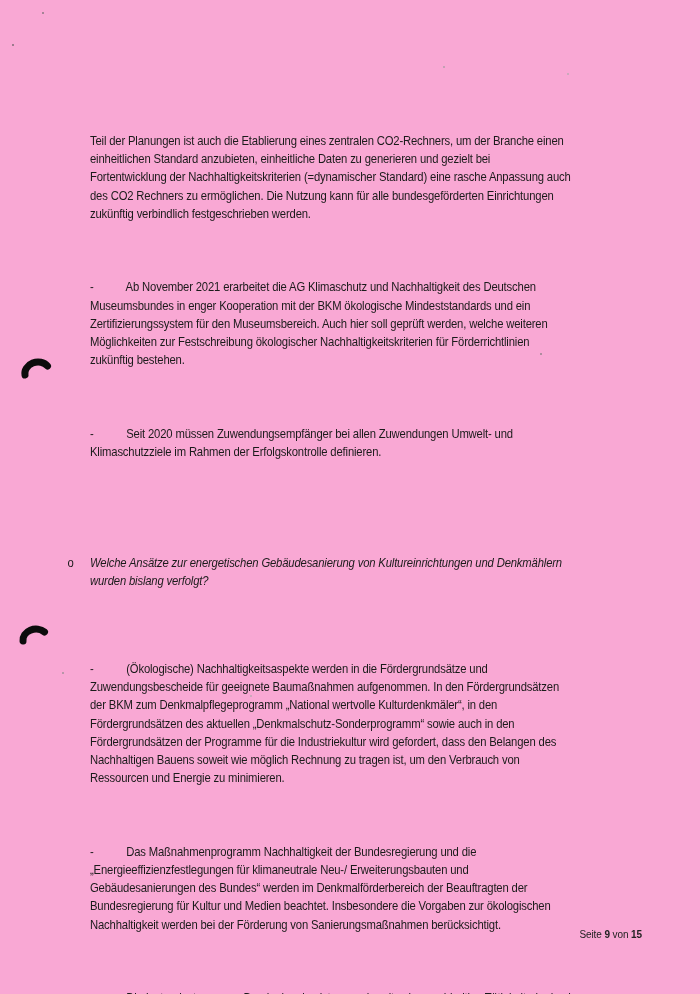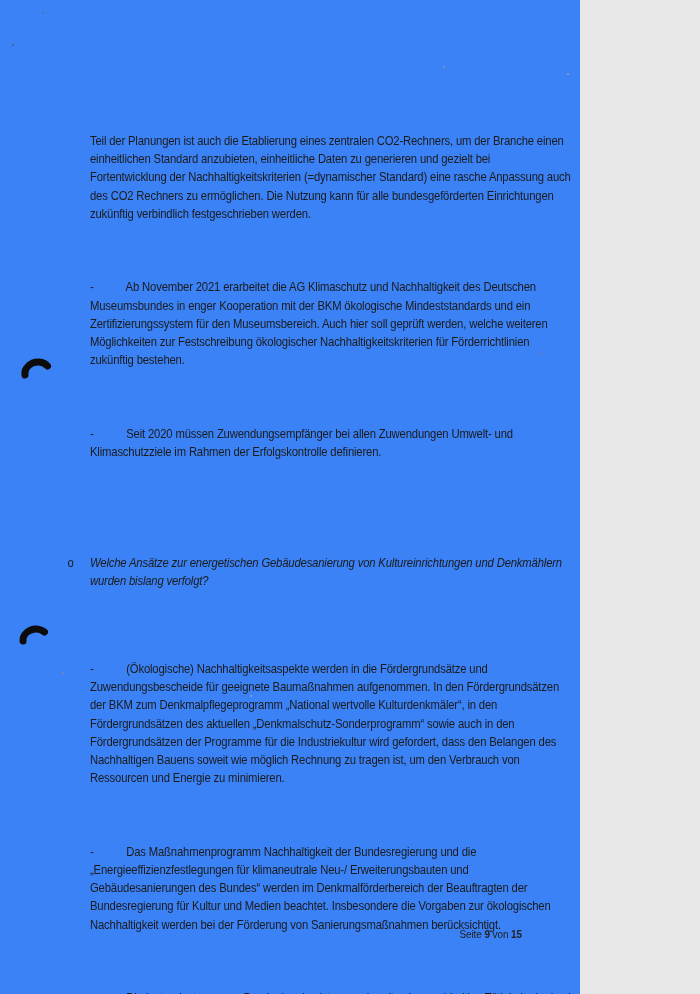--- a/index.html
+++ b/index.html
@@ -1,19 +1,19 @@
 <!DOCTYPE html>
 <html><head>
 <meta charset="utf-8">
 <style>
   html,body{margin:0;padding:0;background:#e8e8e8;}
   .page{
     position:relative;
-    width:580px;height:994px;
-    background:#3b82f6;
+    width:700px;height:994px;
+    background:#f9a8d4;
     overflow:hidden;
     font-family:"Liberation Sans",sans-serif;
     color:#1b1b1b;
   }
   .content{
     position:absolute;
     left:90px;top:77px;
     width:665px;
     transform:scaleX(0.83);
     transform-origin:0 0;

